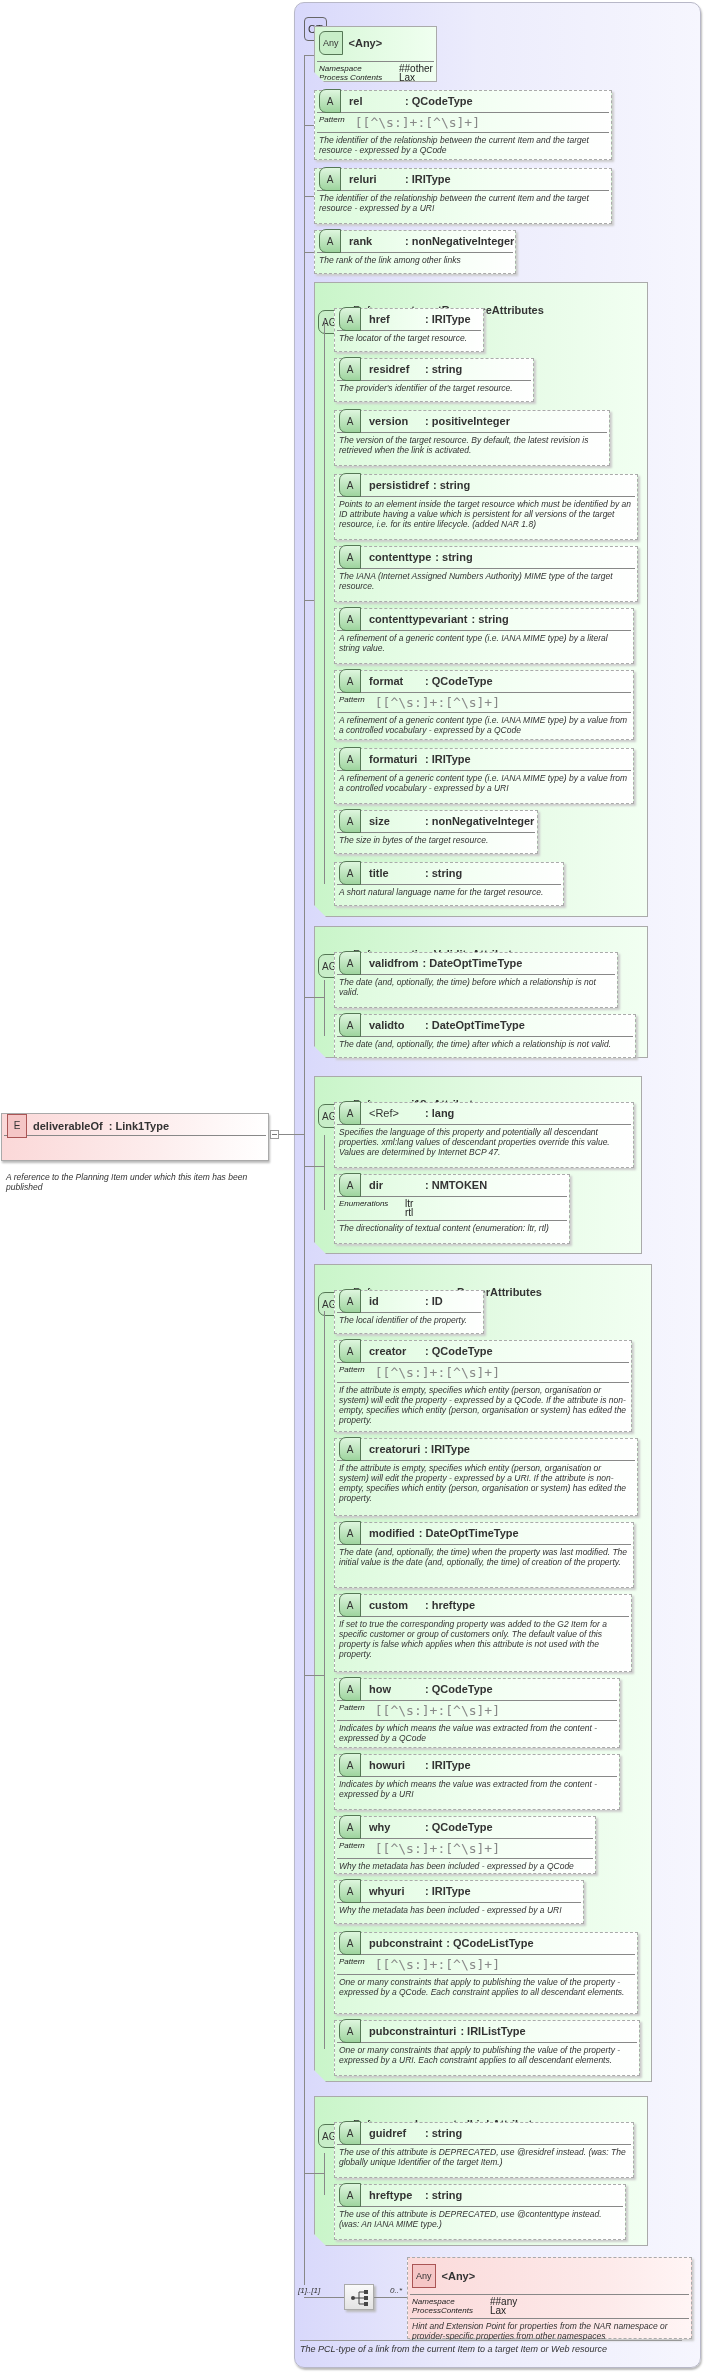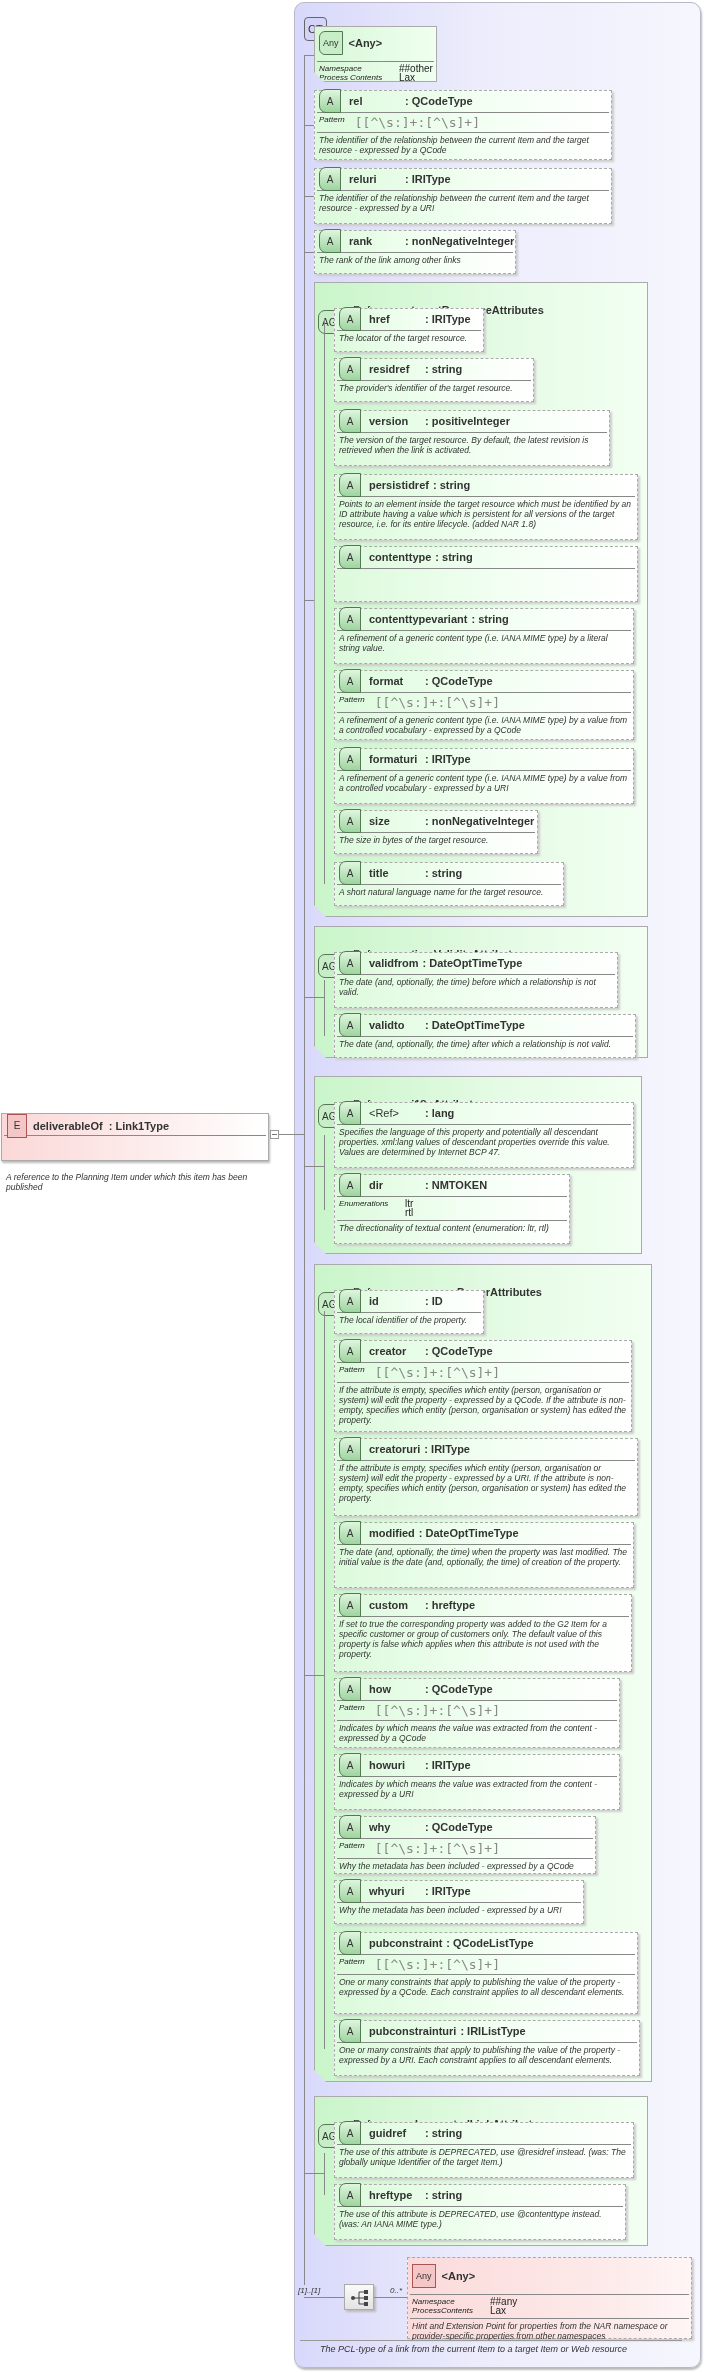--- a/index.html
+++ b/index.html
@@ -8,21 +8,21 @@
 
   
   .ct-box { position: absolute; left: 294px; top: 2px; width: 407px; height: 2366px;
             background: linear-gradient(90deg, #d8d8fb 0%, #ececfc 45%, #f6f6fe 100%);
             border: 1px solid #b8b8c8; border-radius: 10px; box-shadow: 1px 2px 2px #bbb; }
   .ct-head { position: absolute; left: 304px; top: 6px; display: flex; align-items: center; gap: 6px; }
   .badge { display: inline-flex; align-items: center; justify-content: center; font-size: 10px;
            border: 1px solid #555; height: 24px; padding: 0 3px; color: #333; }
   .badge-ct { background: #d4d4fa; border-radius: 4px; border-color: #666; font-size: 11px; }
   .ct-title { font-weight: bold; font-size: 11px; color: #333; margin-top: 33px; }
-  .ct-footer { position: absolute; left: 300px; top: 2344px; font-size: 9px; font-style: italic; color: #333; margin-left: 20px; }
+  .ct-footer { position: absolute; left: 300px; top: 2344px; font-size: 9px; font-style: italic; color: #333; }
   .ct-footer-line { position: absolute; left: 300px; top: 2340px; width: 382px; height: 1px; background: #999; }
 
   
   .ag { position: absolute; background: linear-gradient(90deg, #c9f5c9 0%, #e6fbe6 60%, #f2fff2 100%);
         border: 1px solid #aaa; box-shadow: 2px 2px 2px #bbb;
         clip-path: polygon(0 0, 100% 0, 100% 100%, 12px 100%, 0 calc(100% - 12px)); }
   .ag-head { position: absolute; display: flex; align-items: center; gap: 6px; font-size: 11px; font-weight: bold; color: #333; }
   .badge-ag { background: #c8eec8; border-radius: 7px 0 0 7px; border-color: #557755; font-weight: normal; margin-top: 24px; }
   .ag-head .ref { font-weight: normal; width: 52px; }
 
@@ -193,20 +193,21 @@
   <div class="attr-sep"></div>
   <div class="attr-desc">Points to an element inside the target resource which must be identified by an ID attribute having a value which is persistent for all versions of the target resource, i.e. for its entire lifecycle. (added NAR 1.8)</div>
 </div>
 <div class="attr" style="left:334px;top:546px;width:304px;height:56px;">
   <div class="attr-head">
       <span class="badge badge-a">A</span>
       <span class="attr-name wide">contenttype</span>
       <span>: string</span>
     </div>
   <div class="attr-sep"></div>
+  <div class="attr-desc">The IANA (Internet Assigned Numbers Authority) MIME type of the target resource.</div>
 </div>
 <div class="attr" style="left:334px;top:608px;width:300px;height:56px;">
   <div class="attr-head">
       <span class="badge badge-a">A</span>
       <span class="attr-name wide">contenttypevariant</span>
       <span>: string</span>
     </div>
   <div class="attr-sep"></div>
   <div class="attr-desc">A refinement of a generic content type (i.e. IANA MIME type) by a literal string value.</div>
 </div>

